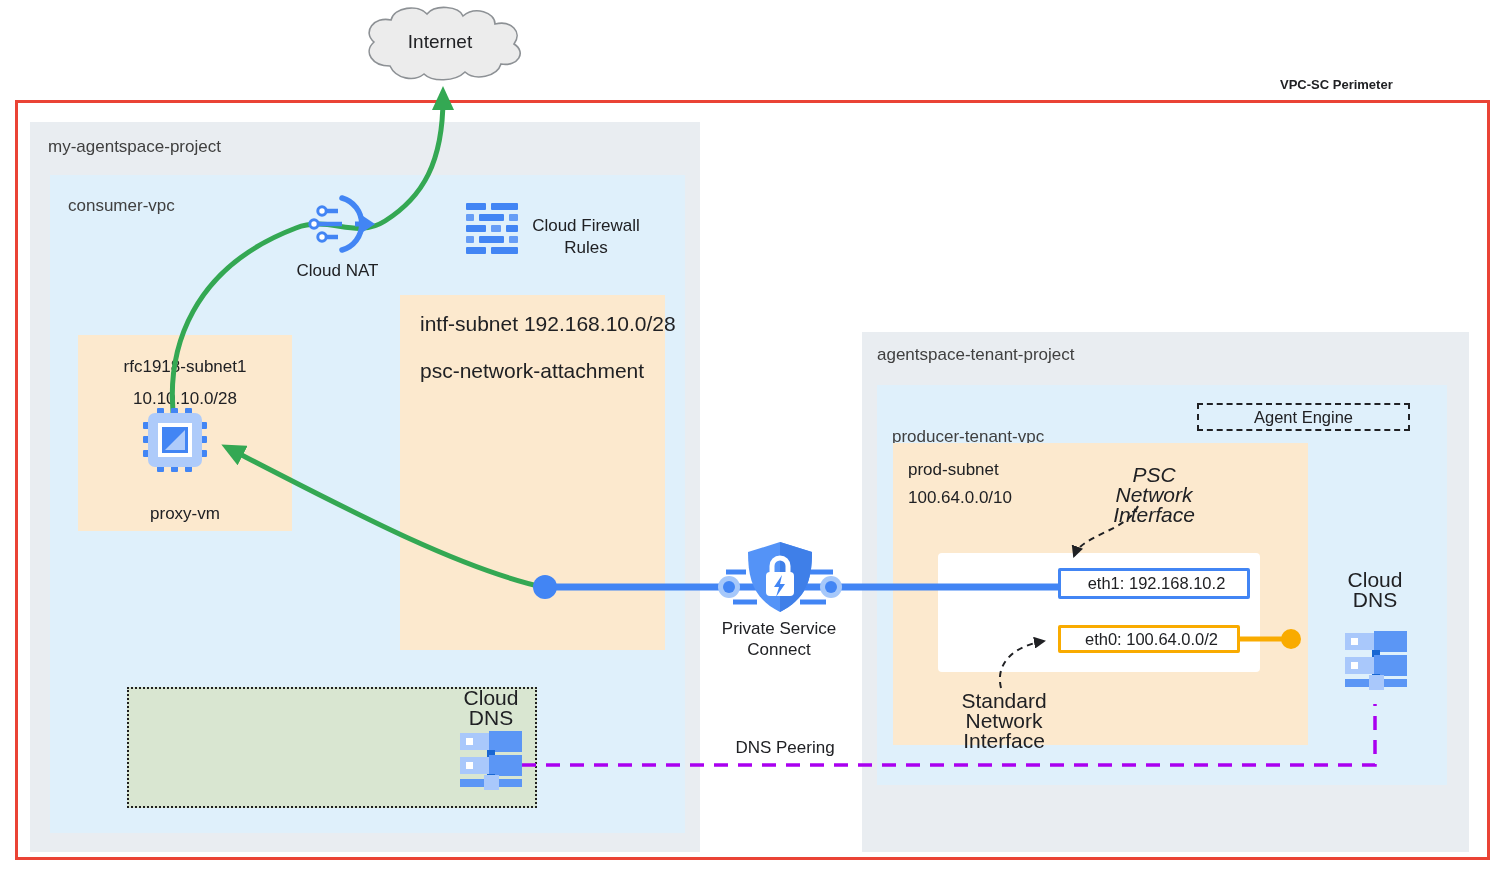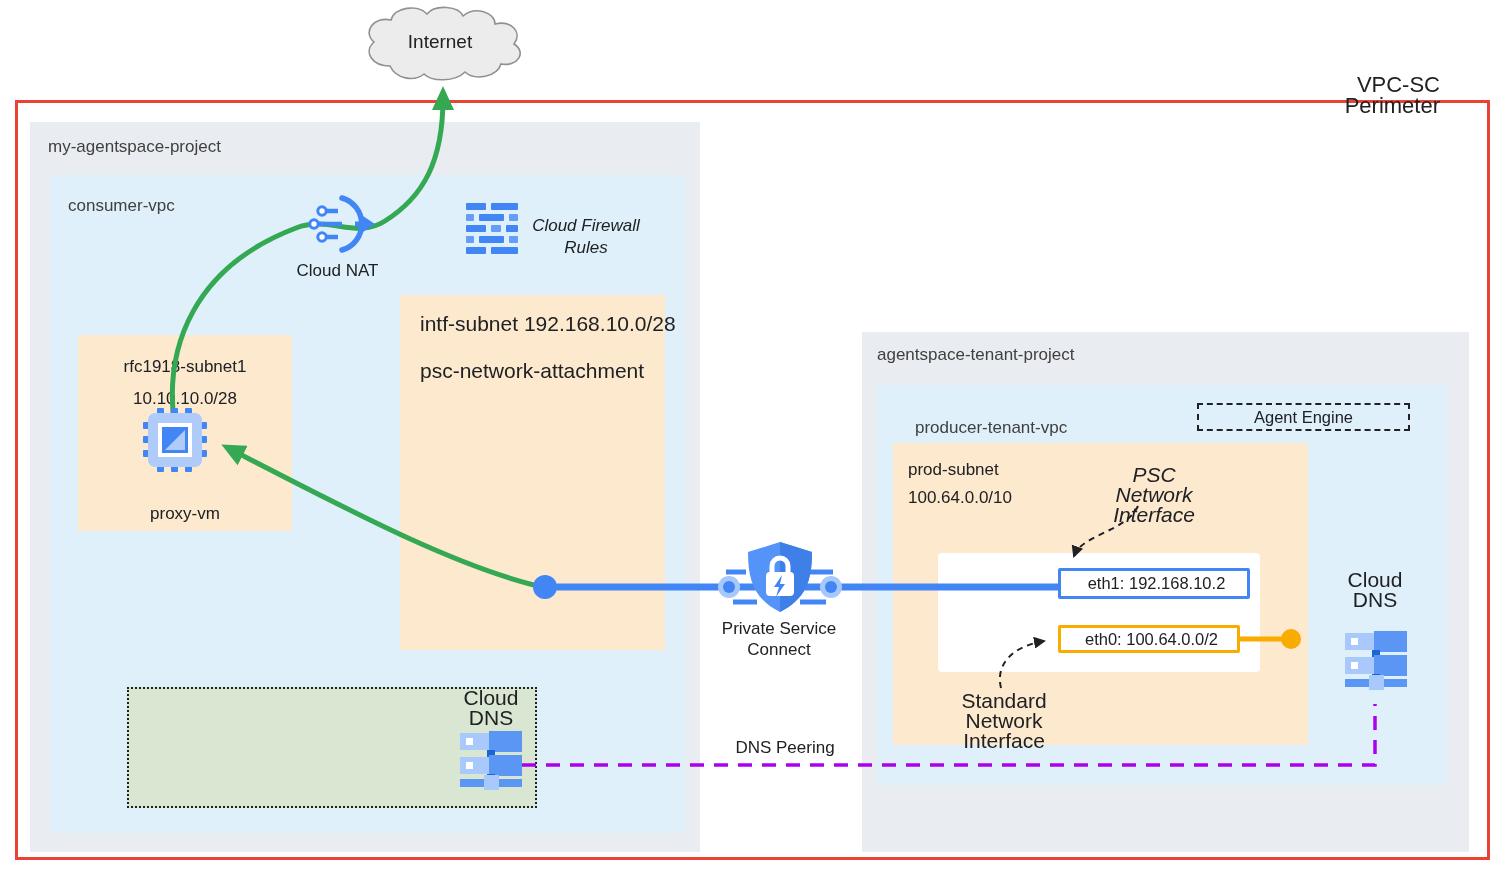--- a/index.html
+++ b/index.html
@@ -24,21 +24,21 @@
     border: 2px dashed #202124; display:flex; align-items:center; justify-content:center;
     font-size: 16.5px; z-index:3;
   }
 </style>
 </head>
 <body>
 
 <div id="stage">
 
   <div class="abs" style="left:15px; top:100px; width:1475px; height:760px; border:3px solid #EA4335;"></div>
-  <div class="abs lbl" style="left:1280px; top:74px; width:160px; text-align:right; font-size:22px;">VPC-SC Perimeter</div>
+  <div class="abs lbl" style="left:1280px; top:74px; width:160px; font-size:13px;font-weight:bold;">VPC-SC Perimeter</div>
 
   <div class="abs" style="left:30px; top:122px; width:670px; height:730px; background:#E9EDF1;"></div>
   <div class="abs box-title" style="left:48px; top:137px;">my-agentspace-project</div>
 
   <div class="abs" style="left:50px; top:175px; width:635px; height:658px; background:#DFF0FB;"></div>
   <div class="abs box-title" style="left:68px; top:196px;">consumer-vpc</div>
 
   <div class="abs" style="left:78px; top:335px; width:214px; height:196px; background:#FCE9CE;"></div>
   <div class="abs lbl ctr" style="left:78px; top:356px; width:214px;">rfc1918-subnet1</div>
   <div class="abs lbl ctr" style="left:78px; top:388px; width:214px;">10.10.10.0/28</div>
@@ -48,21 +48,21 @@
   <div class="abs sm" style="left:420px; top:314px;">intf-subnet 192.168.10.0/28</div>
   <div class="abs sm" style="left:420px; top:361px;text-align:right;">psc-network-attachment</div>
 
   <div class="abs" style="left:127px; top:687px; width:410px; height:121px; background:#D9E6D1; border:2.5px dotted #1f1f1f;"></div>
   <div class="abs sm ctr" style="left:456px; top:688px; width:70px;">Cloud DNS</div>
 
   <div class="abs" style="left:862px; top:332px; width:607px; height:520px; background:#E9EDF1;"></div>
   <div class="abs box-title" style="left:877px; top:345px;">agentspace-tenant-project</div>
 
   <div class="abs" style="left:877px; top:385px; width:570px; height:400px; background:#DFF0FB;"></div>
-  <div class="abs box-title" style="left:892px; top:418px;margin-left:23px;">producer-tenant-vpc</div>
+  <div class="abs box-title" style="left:892px; top:427px;">producer-tenant-vpc</div>
 
   <div class="abs dashed-box" style="left:1197px; top:403px; width:213px; height:28px;">
     <span>Agent Engine</span>
   </div>
 
   <div class="abs" style="left:893px; top:443px; width:415px; height:302px; background:#FCE9CE;"></div>
   <div class="abs lbl" style="left:908px; top:459px;">prod-subnet</div>
   <div class="abs lbl" style="left:908px; top:487px;">100.64.0.0/10</div>
 
   <div class="abs" style="left:938px; top:553px; width:322px; height:119px; background:#fff; border-radius:4px;"></div>
@@ -71,21 +71,21 @@
   <div class="abs sm ctr top" style="left:924px; top:691px; width:160px;">Standard Network Interface</div>
 
   <div class="abs sm ctr" style="left:1344px; top:570px; width:62px;">Cloud DNS</div>
 
   <div class="abs lbl ctr" style="left:709px; top:618px; width:140px;">Private Service Connect</div>
 
   <div class="abs lbl ctr" style="left:710px; top:737px; width:150px;">DNS Peering</div>
 
   <div class="abs lbl ctr" style="left:280px; top:260px; width:115px;">Cloud NAT</div>
 
-  <div class="abs lbl ctr" style="left:525px; top:215px; width:122px; line-height:22px;font-style:italic;">Cloud Firewall Rules</div>
+  <div class="abs lbl ctr" style="left:525px; top:215px; width:122px; line-height:22px;">Cloud Firewall Rules</div>
 
   <svg class="ov" width="1502" height="869">
     <defs>
       <marker id="mg" markerUnits="userSpaceOnUse" markerWidth="26" markerHeight="22" refX="12" refY="11" orient="auto">
         <path d="M0,0 L24,11 L0,22 Z" fill="#34A853"></path>
       </marker>
       <marker id="mb" markerUnits="userSpaceOnUse" markerWidth="14" markerHeight="12" refX="10" refY="6" orient="auto">
         <path d="M0,0 L12,6 L0,12 Z" fill="#202124"></path>
       </marker>
     </defs>

